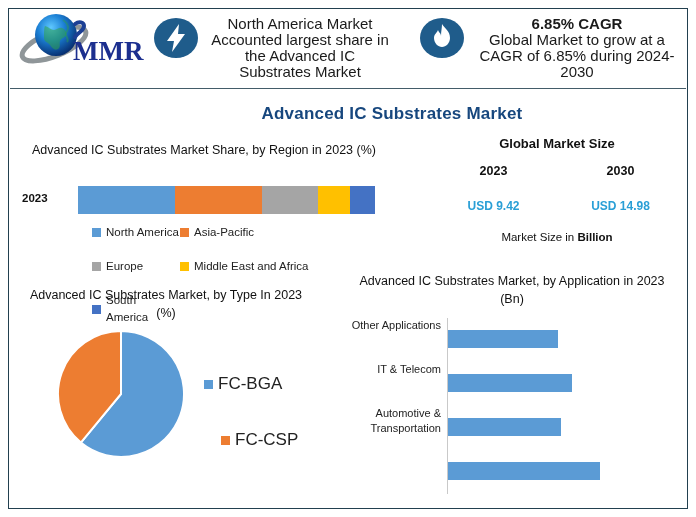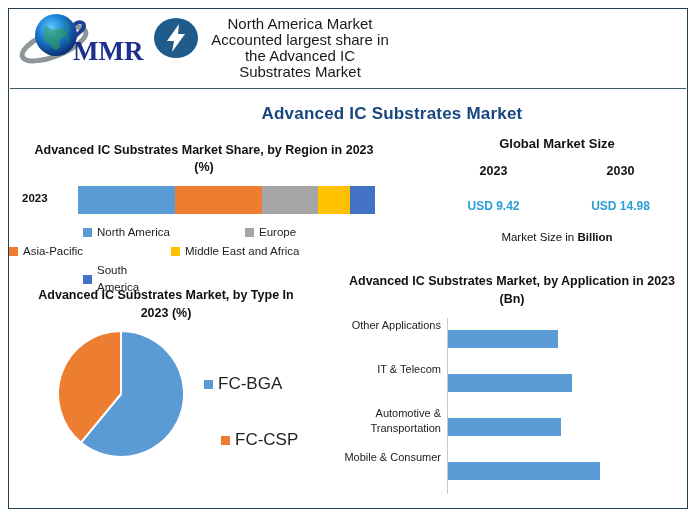--- a/index.html
+++ b/index.html
@@ -19,29 +19,29 @@
   #kpi-region{left:152px;top:16px;width:240px;}
   #kpi-region .kpi-text{width:184px;}
   #kpi-cagr{left:418px;top:16px;width:262px;}
   #kpi-cagr .kpi-text{width:206px;}
 
   
   .main-title{position:absolute;left:0;top:104px;width:696px;text-align:center;
     font-size:17px;font-weight:bold;color:#17477e;letter-spacing:.2px;padding-left:44px;}
 
   
-  .panel-title{font-size:12.5px;font-weight:bold;color:#111;text-align:center;line-height:17px;}
+  .panel-title{font-size:12.5px;font-weight:normal;color:#111;text-align:center;line-height:17px;}
   #region-panel{position:absolute;left:14px;top:142px;width:400px;}
   #region-panel .panel-title{width:360px;margin-left:10px;}
   .bar-row{position:absolute;left:14px;top:186px;width:400px;height:30px;}
   .bar-axis-label{position:absolute;left:8px;top:6px;font-size:11.5px;font-weight:bold;color:#111;}
   .stack{position:absolute;left:64px;top:0;width:297px;height:28px;display:flex;}
   .stack span{display:block;height:100%;}
-  .region-legend{position:absolute;left:9px;top:224px;width:400px;
-    display:grid;grid-template-columns:162px 200px;row-gap:2px;}
+  .region-legend{position:absolute;left:18px;top:224px;width:400px;
+    display:grid;grid-template-columns:162px 200px;row-gap:17px;}
   .lg{display:flex;align-items:center;font-size:11.5px;color:#222;line-height:17px;}
   .sw{width:9px;height:9px;margin-right:5px;flex:0 0 9px;}
   .lg-pad{margin-left:74px;}
 
   
   #gms{position:absolute;left:430px;top:136px;width:254px;text-align:center;}
   #gms .gms-title{font-size:13px;font-weight:bold;color:#111;}
   #gms .gms-years{display:flex;justify-content:space-around;margin-top:13px;
     font-size:12.5px;font-weight:bold;color:#111;}
   #gms .gms-vals{display:flex;justify-content:space-around;margin-top:21px;
@@ -102,20 +102,33 @@
   <div class="kpi" id="kpi-region">
     <div class="kpi-icon">
       <svg width="48" height="44" viewBox="0 0 48 44">
         <ellipse cx="24" cy="22" rx="22" ry="20" fill="#1f5c8b"></ellipse>
         <path d="M27 8 L15 25 L22 25 L20 36 L33 18 L26 18 Z" fill="#ffffff"></path>
       </svg>
     </div>
     <div class="kpi-text">North America Market Accounted largest share in the Advanced IC Substrates Market</div>
   </div>
 
+  <div class="kpi" id="kpi-cagr">
+    <div class="kpi-icon">
+      <svg width="48" height="44" viewBox="0 0 48 44">
+        <ellipse cx="24" cy="22" rx="22" ry="20" fill="#1f5c8b"></ellipse>
+        <path d="M24 8c3 5 8 7 8 14 0 5-4 9-8 9s-8-4-8-9c0-4 3-5 4-8 1 3 3 3 3 6 0-5 1-8 1-12z" fill="#ffffff"></path>
+        <path d="M24 25c1 2 2 3 2 5h-4c0-2 1-3 2-5z" fill="#ffffff"></path>
+      </svg>
+    </div>
+    <div class="kpi-text">
+      <span class="kpi-head">6.85% CAGR</span>
+      <span>Global Market to grow at a CAGR of 6.85% during 2024-2030</span>
+    </div>
+  </div>
 
   <div class="main-title">Advanced IC Substrates Market</div>
 
   <div id="region-panel">
     <div class="panel-title">Advanced IC Substrates Market Share, by Region in 2023 (%)</div>
   </div>
 
   <div class="bar-row">
     <div class="bar-axis-label">2023</div>
     <div class="stack">
@@ -125,27 +138,27 @@
       <span class="hidden-seg" style="width: 10.7892%; background: rgb(255, 192, 0);"></span>
       <span class="hidden-seg" style="width: 8.39161%; background: rgb(68, 114, 196);"></span>
     </div>
   </div>
 
   <div class="region-legend">
     <div class="lg lg-pad">
       <span class="sw" style="background: rgb(91, 155, 213);"></span>
       <span>North America</span>
     </div>
+    <div class="lg">
+      <span class="sw" style="background: rgb(237, 125, 49);"></span>
+      <span>Asia-Pacific</span>
+    </div>
     <div class="lg lg-pad">
       <span class="sw" style="background: rgb(165, 165, 165);"></span>
       <span>Europe</span>
-    </div>
-    <div class="lg">
-      <span class="sw" style="background: rgb(237, 125, 49);"></span>
-      <span>Asia-Pacific</span>
     </div>
     <div class="lg">
       <span class="sw" style="background: rgb(255, 192, 0);"></span>
       <span>Middle East and Africa</span>
     </div>
     <div class="lg lg-pad">
       <span class="sw" style="background: rgb(68, 114, 196);"></span>
       <span>South America</span>
     </div>
   </div>
@@ -199,17 +212,16 @@
     </div>
     <div class="app-row" style="top:46px">
       <div class="app-label">IT &amp; Telecom</div>
       <div class="app-bar" id="abar1" style="width: 123.722px; background: rgb(91, 155, 213); top: 12px;"></div>
     </div>
     <div class="app-row" style="top:90px">
       <div class="app-label">Automotive &amp; Transportation</div>
       <div class="app-bar" id="abar2" style="width: 113.333px; background: rgb(91, 155, 213); top: 12px;"></div>
     </div>
     <div class="app-row" style="top:134px">
-      <div class="app-label">Mobile &amp; Consumer</div>
       <div class="app-bar" id="abar3" style="width: 151.583px; background: rgb(91, 155, 213); top: 12px;"></div>
     </div>
   </div>
 </div>
 
 </body></html>

